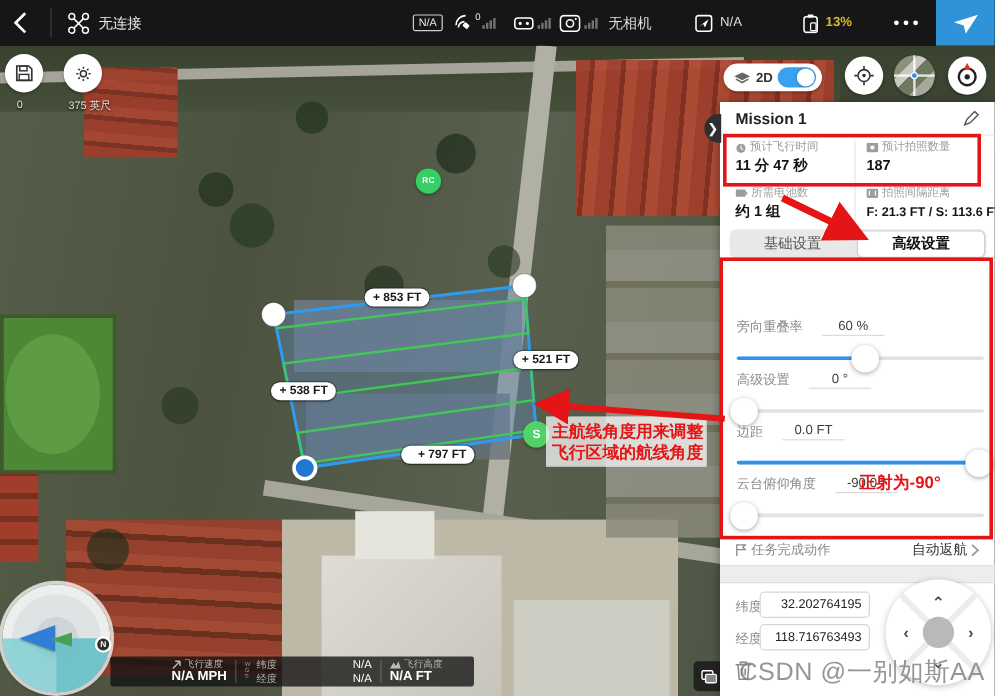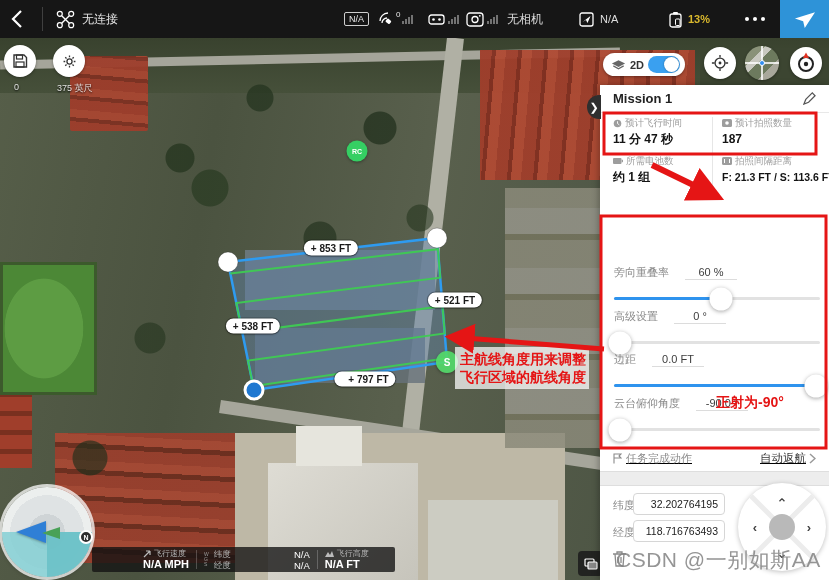--- a/index.html
+++ b/index.html
@@ -99,21 +99,21 @@
   .srow { position:absolute; left:14px; width:206px; }
   .srow-head { display:flex; align-items:flex-end; height:15px; }
   .slabel { font-size:11px; color:#8a8a8a; }
   .sval { font-size:11px; color:#3c3c3c; border-bottom:1px solid #dcdcdc; min-width:52px; text-align:center; margin-left:16px; padding:0 4px 1px; }
   .track { position:relative; margin-top:17px; height:3px; background:#e2e2e2; border-radius:2px; }
   .track .fill { position:absolute; left:0; top:0; height:3px; background:#2e93ee; border-radius:2px; }
   .track .knob { position:absolute; top:50%; width:23px; height:23px; background:#fff; border-radius:50%;
     transform:translate(-50%,-50%); box-shadow:0 1px 4px rgba(0,0,0,.35); }
   #gimbal-note { position:absolute; left:116px; top:309px; font-size:14px; font-weight:bold; color:#e51515; white-space:nowrap; }
 
-  #finish-row { position:absolute; left:13px; top:366px; width:203px; display:flex; align-items:flex-end; justify-content:space-between;text-decoration:underline; }
+  #finish-row { position:absolute; left:13px; top:366px; width:203px; display:flex; align-items:flex-end; justify-content:space-between; }
   #finish-row .fl { font-size:11px; color:#8a8a8a; display:flex; align-items:center; gap:4px; }
   #finish-row .fv { font-size:11.5px; color:#333; display:flex; align-items:center; gap:3px; }
   #panel-divider { position:absolute; left:0; top:386px; width:229px; height:15px; background:#ededed;
     border-top:1px solid #dedede; border-bottom:1px solid #dedede; }
 
   .coord-label { position:absolute; font-size:11px; color:#8a8a8a; }
   .coord-box { position:absolute; left:33px; width:92px; height:22px; border:1px solid #d6d6d6; border-radius:4px;
     font-size:10.5px; color:#222; display:flex; align-items:center; justify-content:flex-end; padding:0 6px; background:#fff; }
 
   #dpad { position:absolute; left:138px; top:398px; width:88px; height:88px; border-radius:50%; background:#fff;
@@ -422,20 +422,24 @@
         <svg width="10" height="8" viewBox="0 0 10 8">
           <rect width="10" height="8" rx="1.5" fill="#9d9d9d"></rect>
           <path d="M2.5 2 V6 M7.5 2 V6" stroke="#fff" stroke-width="1"></path>
         </svg>
         <span>拍照间隔距离</span>
       </span>
     <span class="sv" style="font-size:10.5px;">F: 21.3 FT / S: 113.6 FT</span>
   </div>
   <div id="stat-vline"></div>
 
+  <div id="segtabs">
+    <div class="seg">基础设置</div>
+    <div class="seg sel">高级设置</div>
+  </div>
 
   <div class="srow" style="top:180px;">
     <div class="srow-head">
         <span class="slabel">旁向重叠率</span>
         <span class="sval">60 %</span>
       </div>
     <div class="track">
         <div class="fill" style="width:52%"></div>
         <div class="knob" style="left:52%"></div>
       </div>

